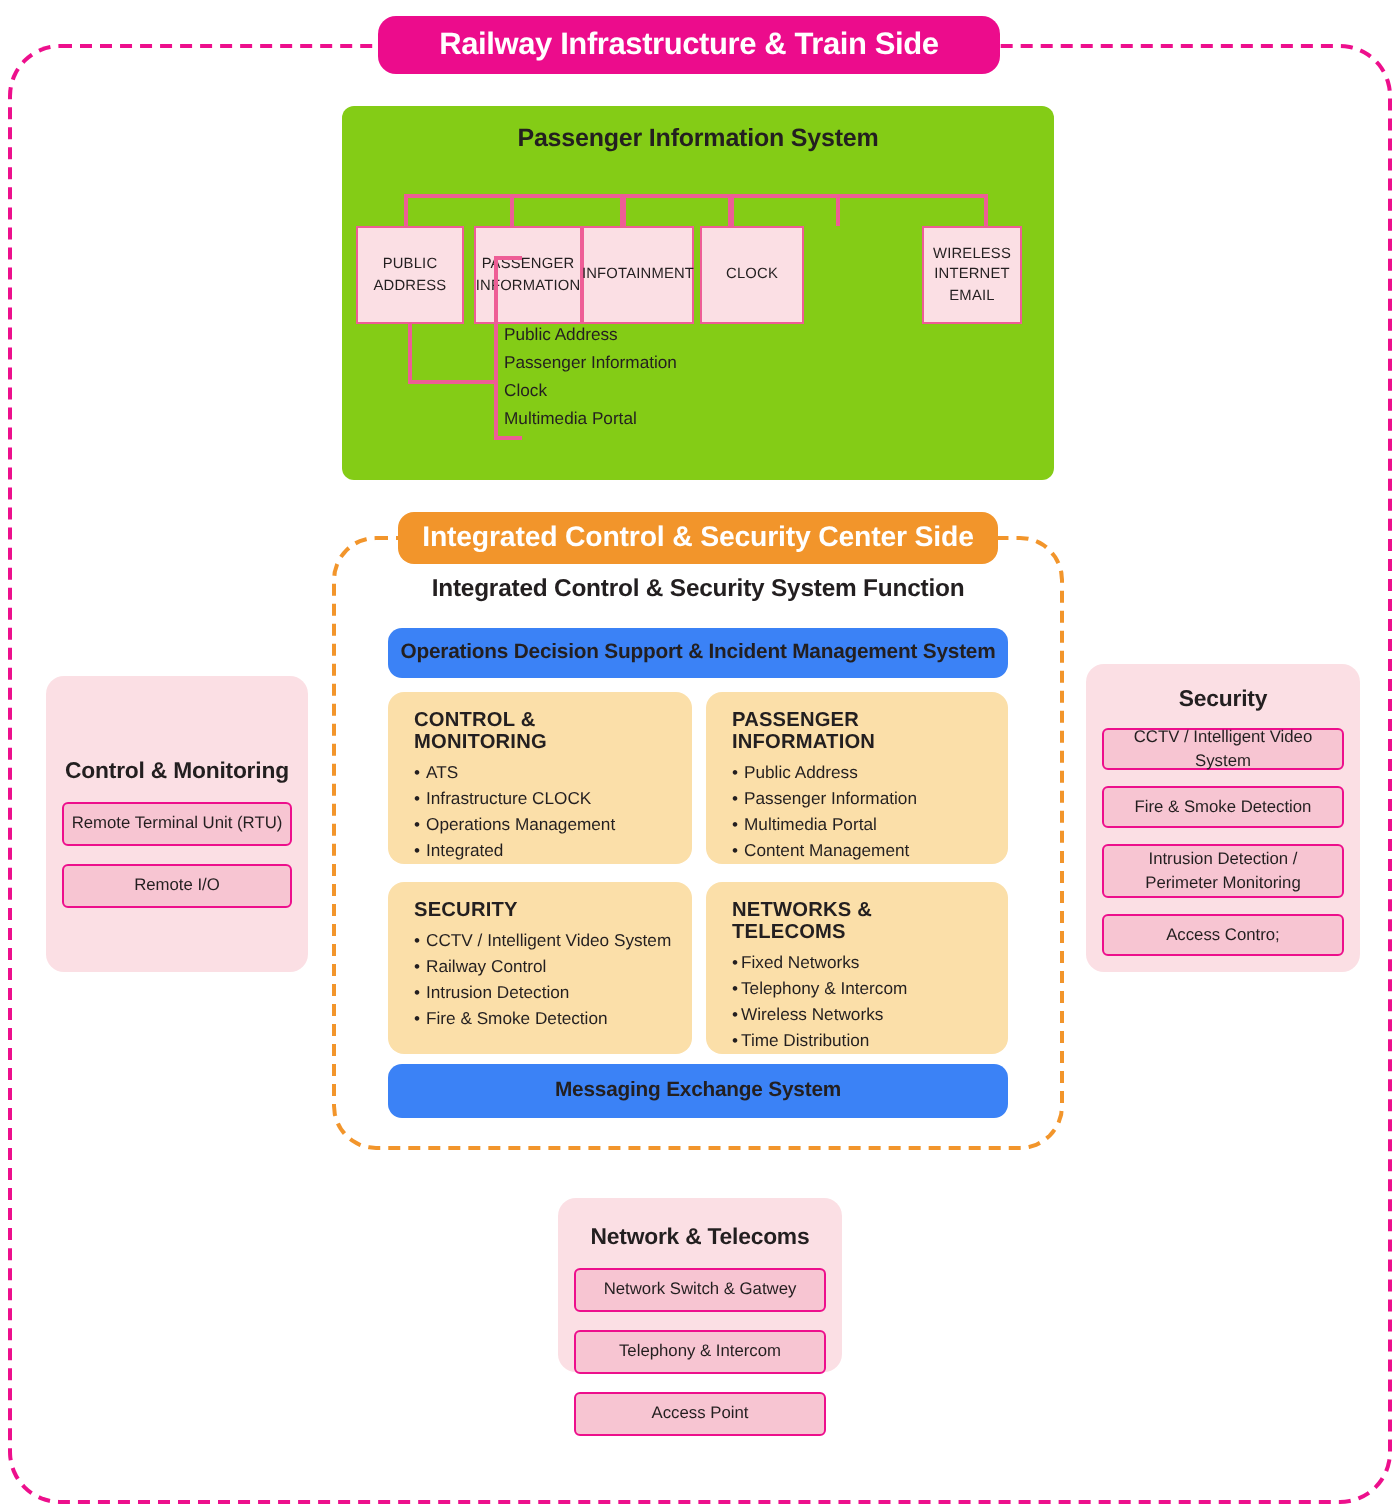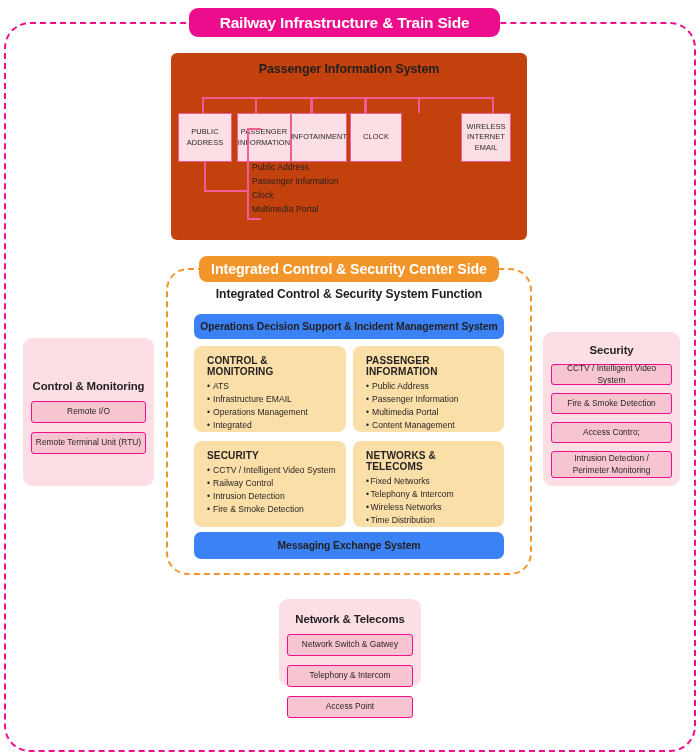--- a/index.html
+++ b/index.html
@@ -43,21 +43,21 @@
     z-index: 5;
   }
 
   
   #pis-panel {
     position: absolute;
     left: 171px;
     top: 53px;
     width: 356px;
     height: 187px;
-    background: #c2410c;
+    background: #84cc16;
     border-radius: 6px;
   }
 
   #pis-title {
     text-align: center;
     font-size: 12.5px;
     font-weight: bold;
     color: #231F20;
     margin-top: 9px;
     letter-spacing: -0.1px;
@@ -298,21 +298,21 @@
 <div id="icss-header">Integrated Control &amp; Security Center Side</div>
 
 <div id="icss-subtitle">Integrated Control &amp; Security System Function</div>
 
 <div class="orange-bar" id="ops-bar">Operations Decision Support &amp; Incident Management System</div>
 
 <div class="quad" id="quad-cm">
   <div class="quad-title">CONTROL &amp; MONITORING</div>
   <ul class="quad-list">
     <li>ATS</li>
-    <li>Infrastructure EMAIL</li>
+    <li>Infrastructure CLOCK</li>
     <li>Operations Management</li>
     <li>Integrated</li>
   </ul>
 </div>
 
 <div class="quad" id="quad-pi">
   <div class="quad-title">PASSENGER INFORMATION</div>
   <ul class="quad-list">
     <li>Public Address</li>
     <li>Passenger Information</li>
@@ -338,32 +338,32 @@
     <li>Telephony &amp; Intercom</li>
     <li>Wireless Networks</li>
     <li>Time Distribution</li>
   </ul>
 </div>
 
 <div class="orange-bar" id="msg-bar">Messaging Exchange System</div>
 
 <div class="side-card" id="card-cm">
   <div class="side-title">Control &amp; Monitoring</div>
+  <div class="pill">Remote Terminal Unit (RTU)</div>
   <div class="pill">Remote I/O</div>
-  <div class="pill">Remote Terminal Unit (RTU)</div>
 </div>
 
 <div class="side-card" id="card-sec">
   <div class="side-title">Security</div>
   <div class="pill">CCTV / Intelligent Video System</div>
   <div class="pill">Fire &amp; Smoke Detection</div>
-  <div class="pill">Access Contro;</div>
   <div class="pill two-line">
     <span>Intrusion Detection /<br>Perimeter Monitoring</span>
   </div>
+  <div class="pill">Access Contro;</div>
 </div>
 
 <div class="side-card" id="card-net">
   <div class="side-title">Network &amp; Telecoms</div>
   <div class="pill">Network Switch &amp; Gatwey</div>
   <div class="pill">Telephony &amp; Intercom</div>
   <div class="pill">Access Point</div>
 </div>
 
 </body></html>

